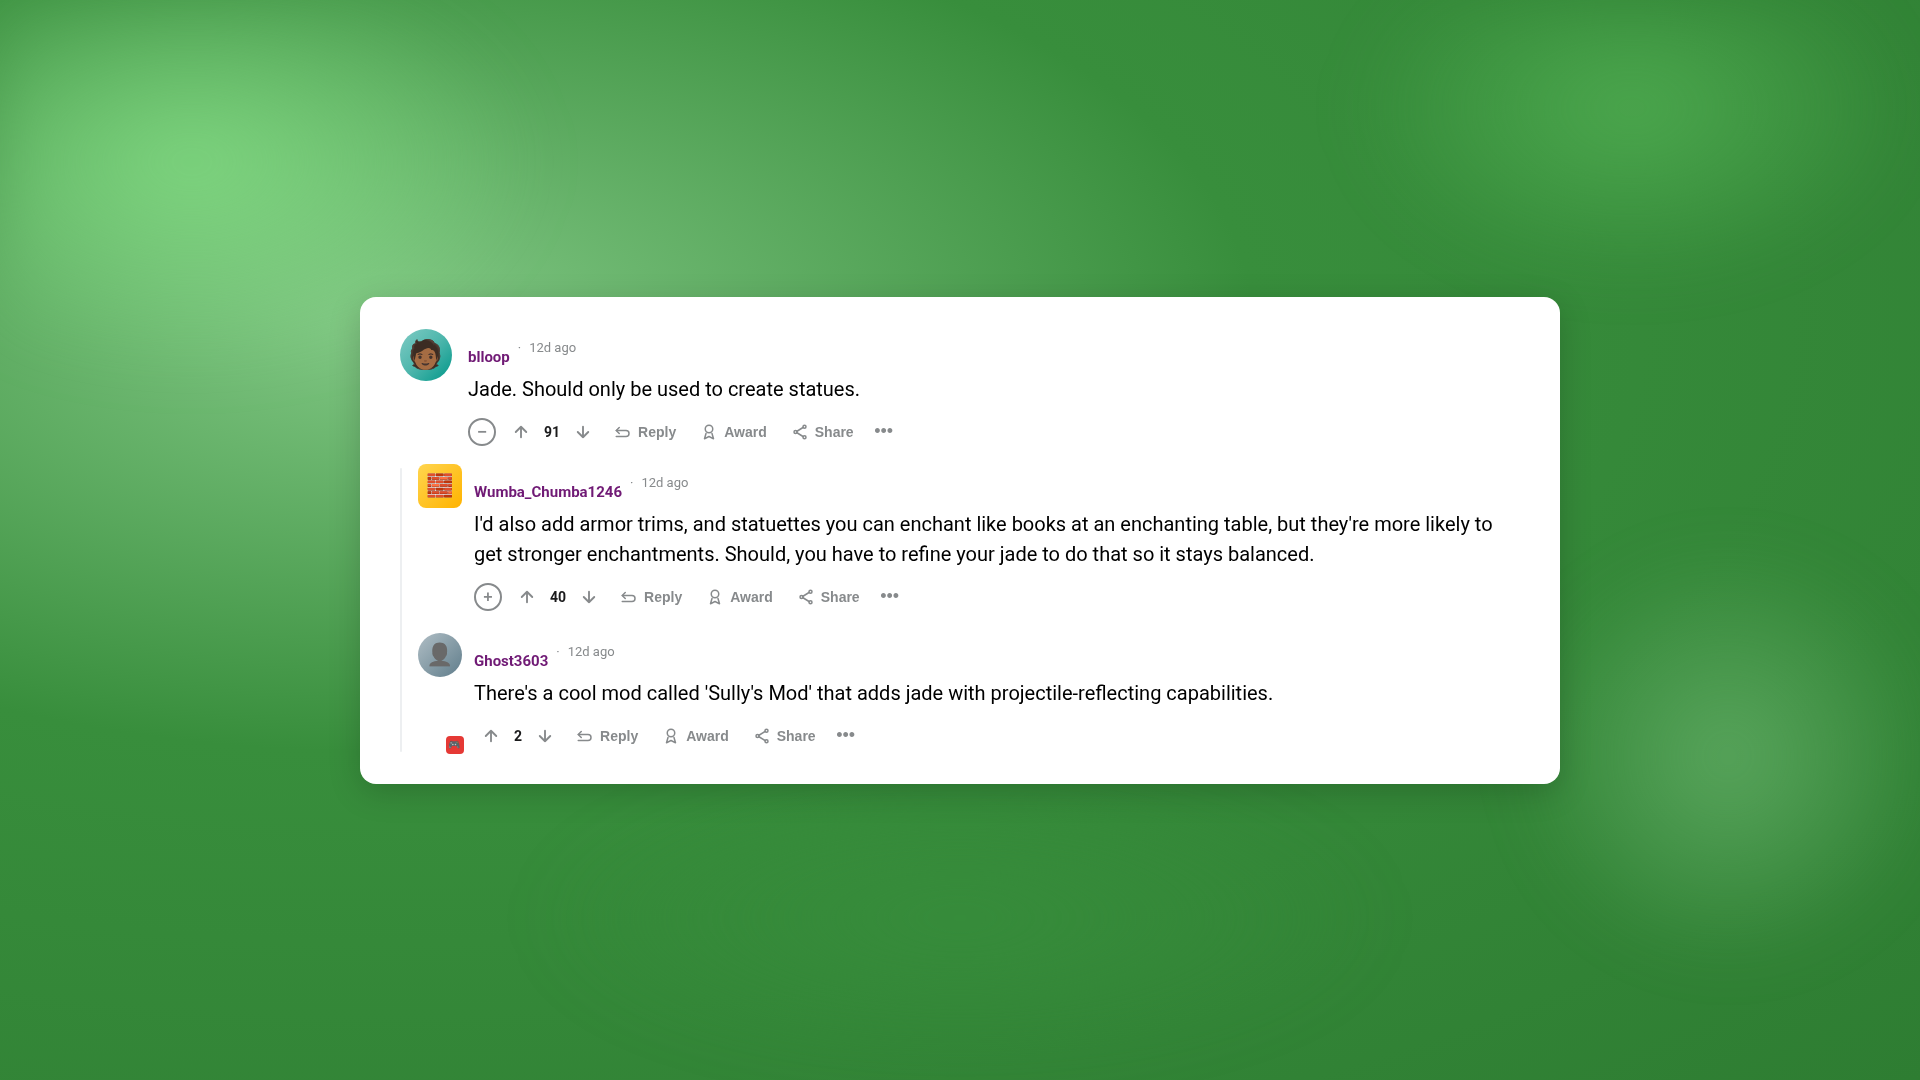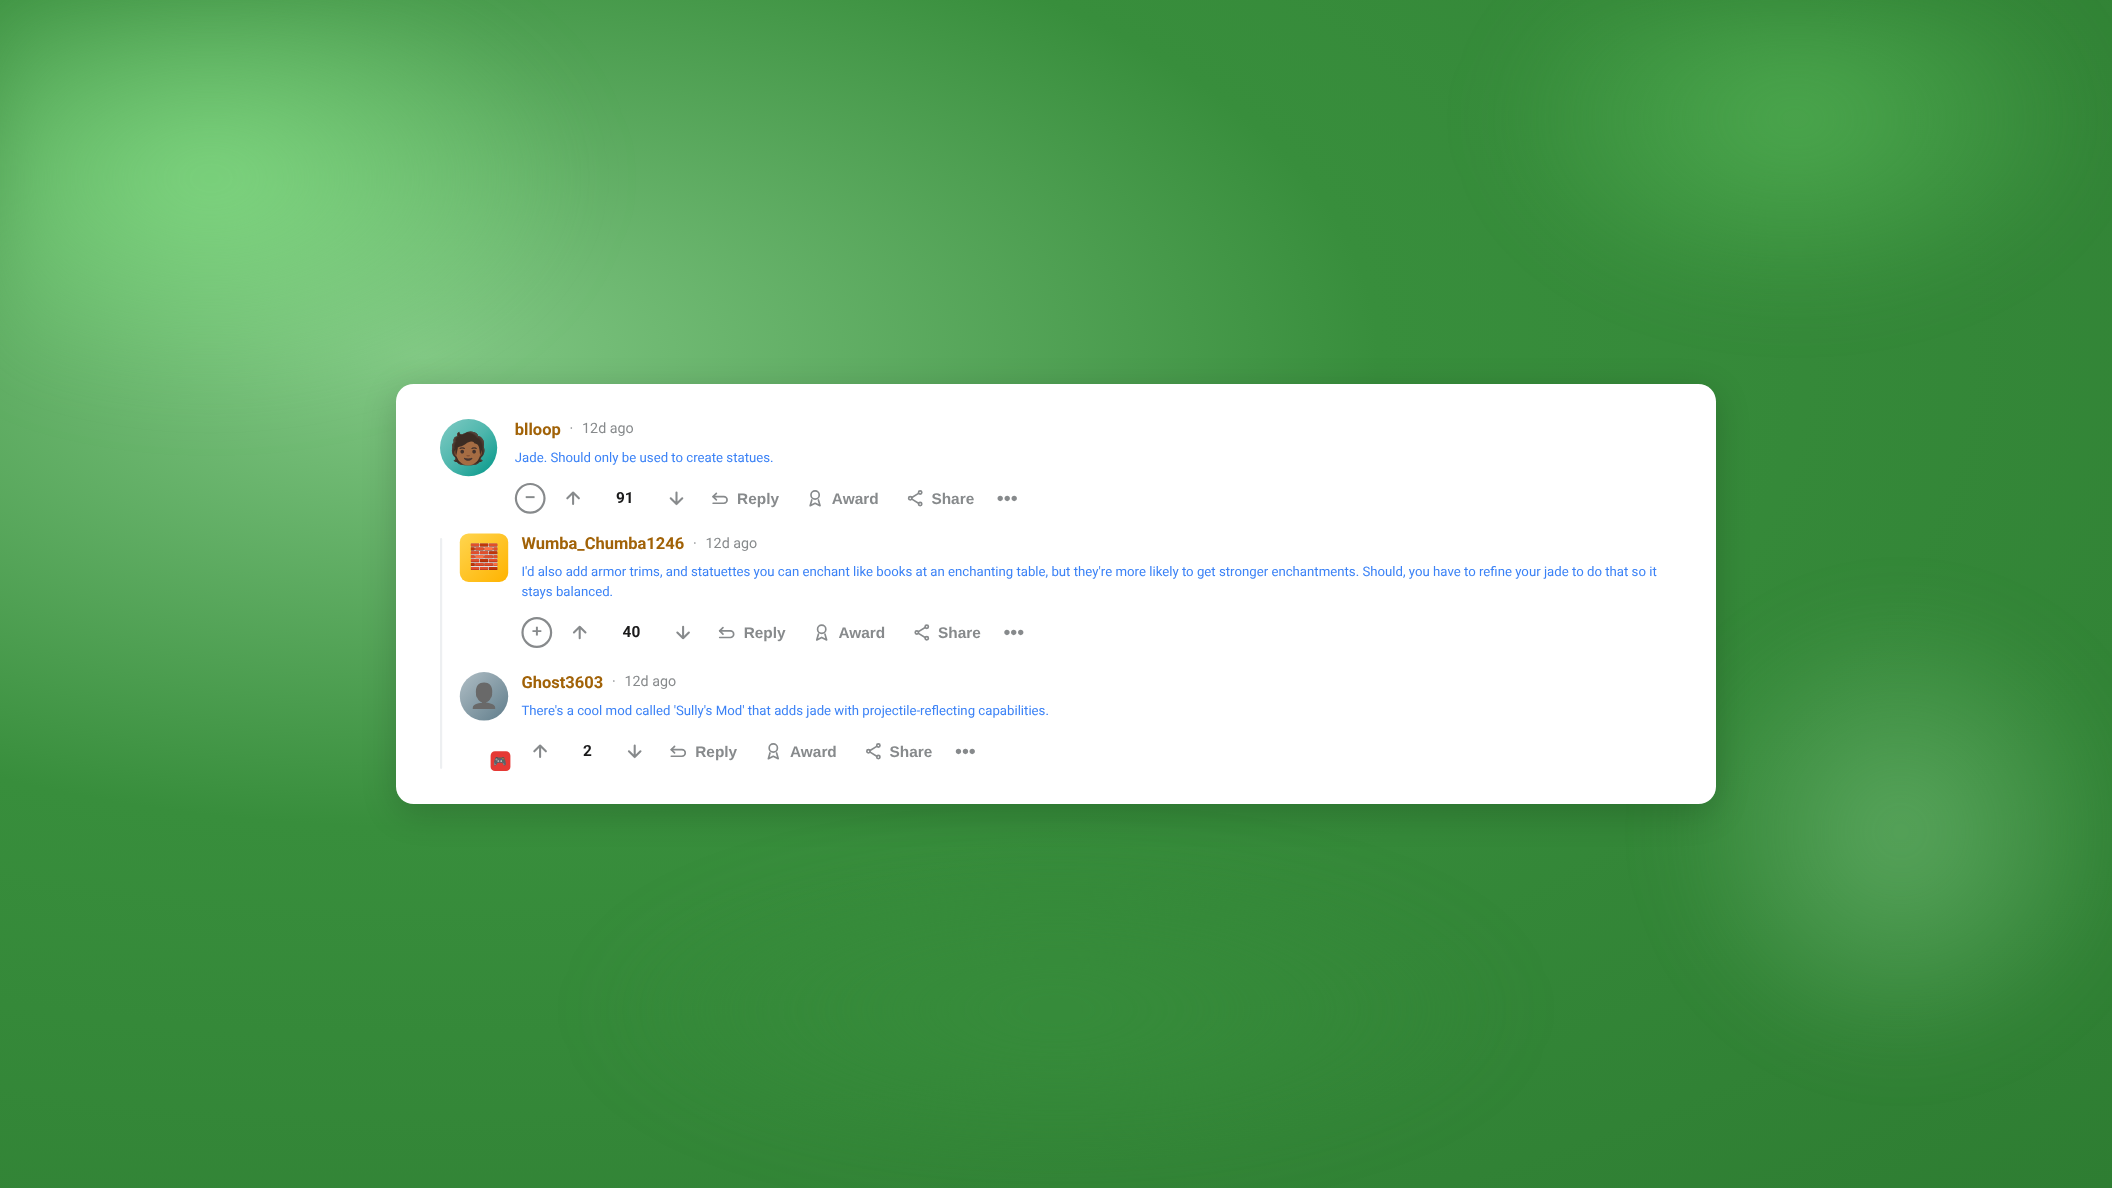--- a/index.html
+++ b/index.html
@@ -55,31 +55,32 @@
     .comment-header {
       display: flex;
       align-items: center;
       gap: 8px;
       margin-bottom: 8px;
     }
 
     .username {
       font-weight: 700;
       font-size: 15px;
-      color: #a16207;
+      color: #701a75;
+      margin-top: 19px;
     }
 
     .timestamp {
       font-size: 13px;
       color: #878a8c;
     }
 
     .comment-text {
-      font-size: 12px;
-      color: #3b82f6;
+      font-size: 20px;
+      color: #000000;
       line-height: 1.5;
       margin-bottom: 12px;
     }
 
     .action-bar {
       display: flex;
       align-items: center;
       gap: 4px;
       flex-wrap: wrap;
     }
@@ -96,21 +97,21 @@
       font-size: 14px;
       font-weight: 600;
       color: #878a8c;
       transition: background 0.15s;
       text-align: right;
     }
 
     .vote-section {
       display: flex;
       align-items: center;
-      gap: 20px;
+      gap: 4px;
     }
 
     .vote-btn {
       display: flex;
       align-items: center;
       padding: 6px 8px;
       border-radius: 20px;
       border: none;
       background: none;
       cursor: pointer;

